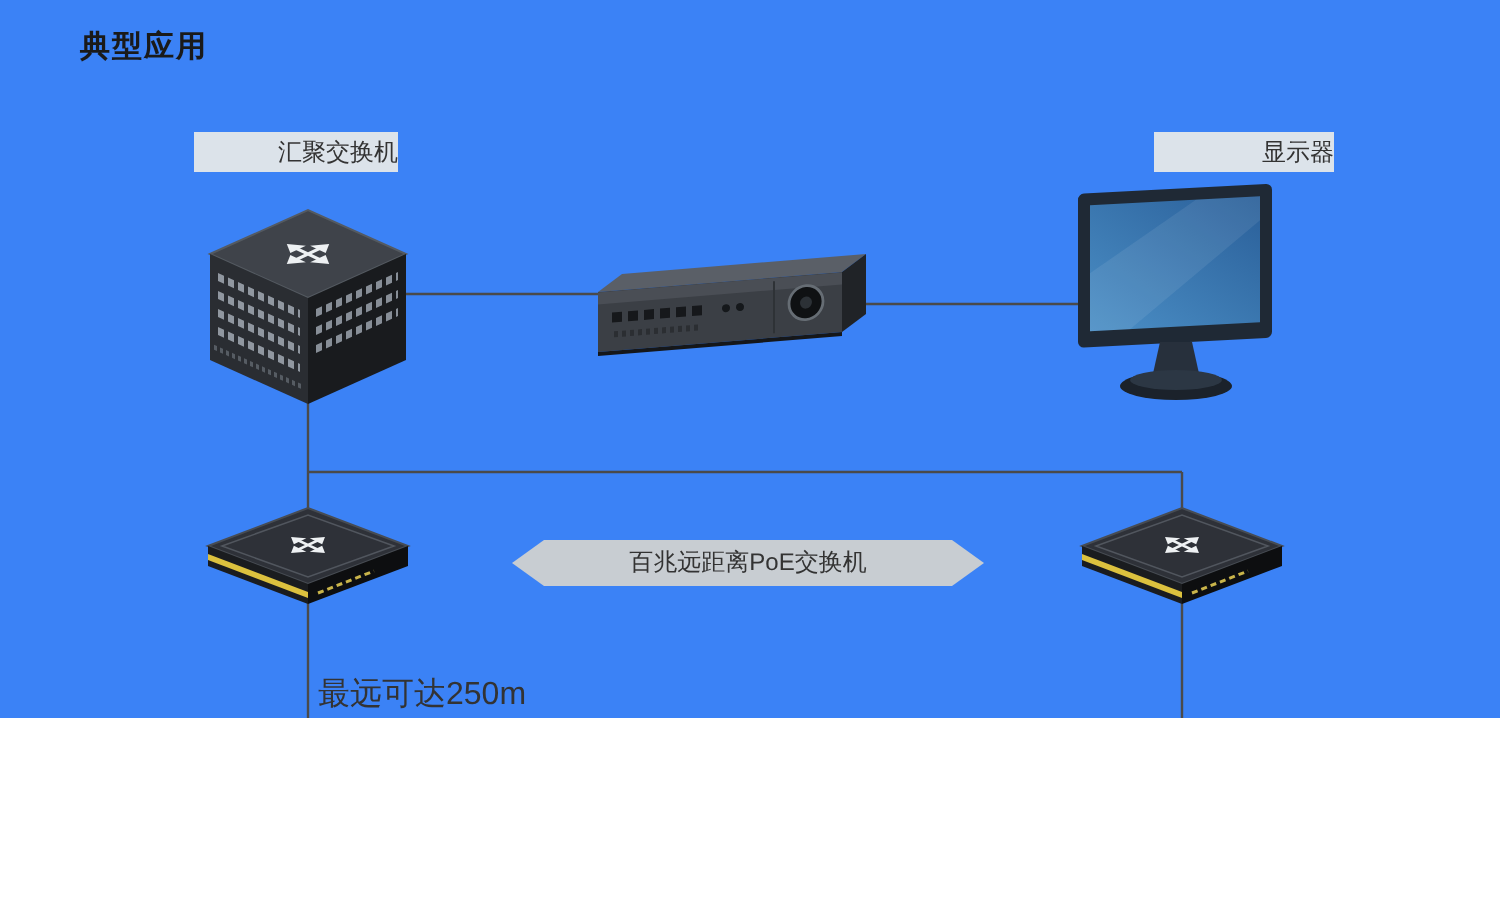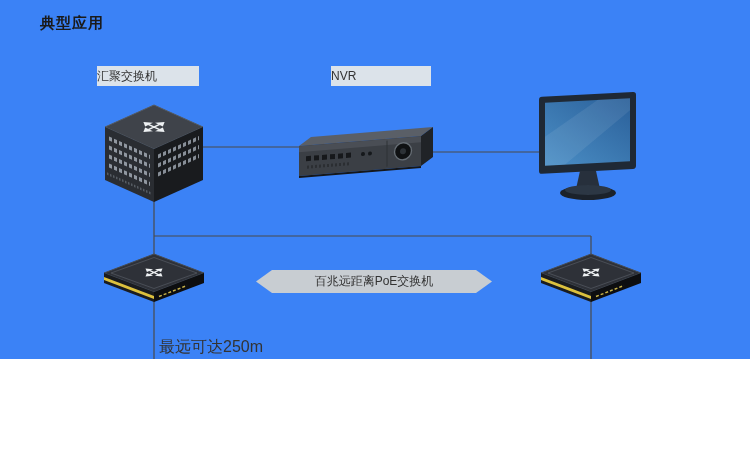--- a/index.html
+++ b/index.html
@@ -1,21 +1,21 @@
 <!DOCTYPE html>
 <html><head>
 <meta charset="utf-8">
 <style>
   * { margin:0; padding:0; box-sizing:border-box; }
   html,body { background:#ffffff; }
   body { font-family:"Liberation Sans","DejaVu Sans",sans-serif; }
   .stage { position:relative; width:750px; height:359px; background:#3b82f6; overflow:hidden; }
   .title { position:absolute; left:40px; top:14px; font-size:15px; font-weight:bold; color:#1a1a1a; letter-spacing:1px; }
   .wires { position:absolute; left:0; top:0; }
-  .dev-label { position:absolute; height:20px; line-height:20px; text-align:left; font-size:12px; color:#333; background:#dce3ea; }
+  .dev-label { position:absolute; height:20px; line-height:20px; text-align:right; font-size:12px; color:#333; background:#dce3ea; }
   .device { position:absolute; }
   .device svg { display:block; width:100%; height:100%; }
   .banner { position:absolute; height:23px; line-height:23px; text-align:center; font-size:12px; color:#333;
             background:#c8cdd2;
             clip-path:polygon(0 50%,16px 0,calc(100% - 16px) 0,100% 50%,calc(100% - 16px) 100%,16px 100%); }
   .note { position:absolute; font-size:16px; color:#333; white-space:nowrap; }
   .cam { position:absolute; width:40px; height:36px; }
   .defs { position:absolute; width:0; height:0; }
 </style>
 </head>
@@ -60,21 +60,21 @@
       <path d="M154,297 V386"></path>
       <path d="M78,386 H246"></path>
       <path d="M78,386 V410 M134,386 V410 M190,386 V410 M246,386 V410"></path>
       <path d="M591,297 V386"></path>
       <path d="M512,386 H671"></path>
       <path d="M512,386 V410 M565,386 V410 M618,386 V410 M671,386 V410"></path>
     </g>
   </svg>
 
   <div class="dev-label" style="left:97px; top:66px; width:102px;">汇聚交换机</div>
-  <div class="dev-label" style="left:331px; top:66px; width:100px;">NVR</div>
+  <div class="dev-label" style="left:577px; top:66px; width:90px;">显示器</div>
 
   <div class="device" style="left:99px; top:97px; width:110px; height:106px;">
     <svg viewBox="0 0 110 106">
       <polygon points="6,30 55,8 104,30 55,52" fill="#3f434a" stroke="#545a61" stroke-width="1"></polygon>
       <polygon points="6,30 55,52 55,105 6,83" fill="#2a2d32"></polygon>
       <polygon points="55,52 104,30 104,83 55,105" fill="#191b1e"></polygon>
       <g transform="matrix(1,0.45,0,1,0,0)" stroke="#9097a0" stroke-width="4" stroke-dasharray="3 2">
         <line x1="10" y1="37" x2="51" y2="37"></line>
         <line x1="10" y1="46" x2="51" y2="46"></line>
         <line x1="10" y1="55" x2="51" y2="55"></line>

